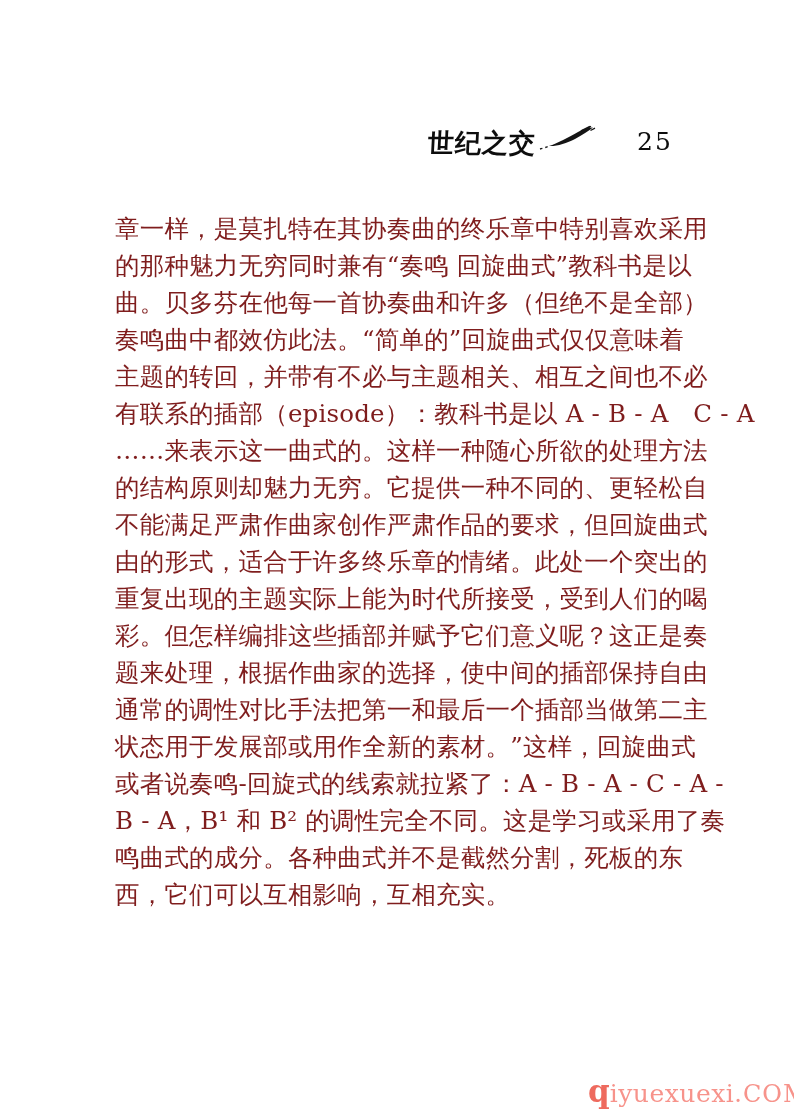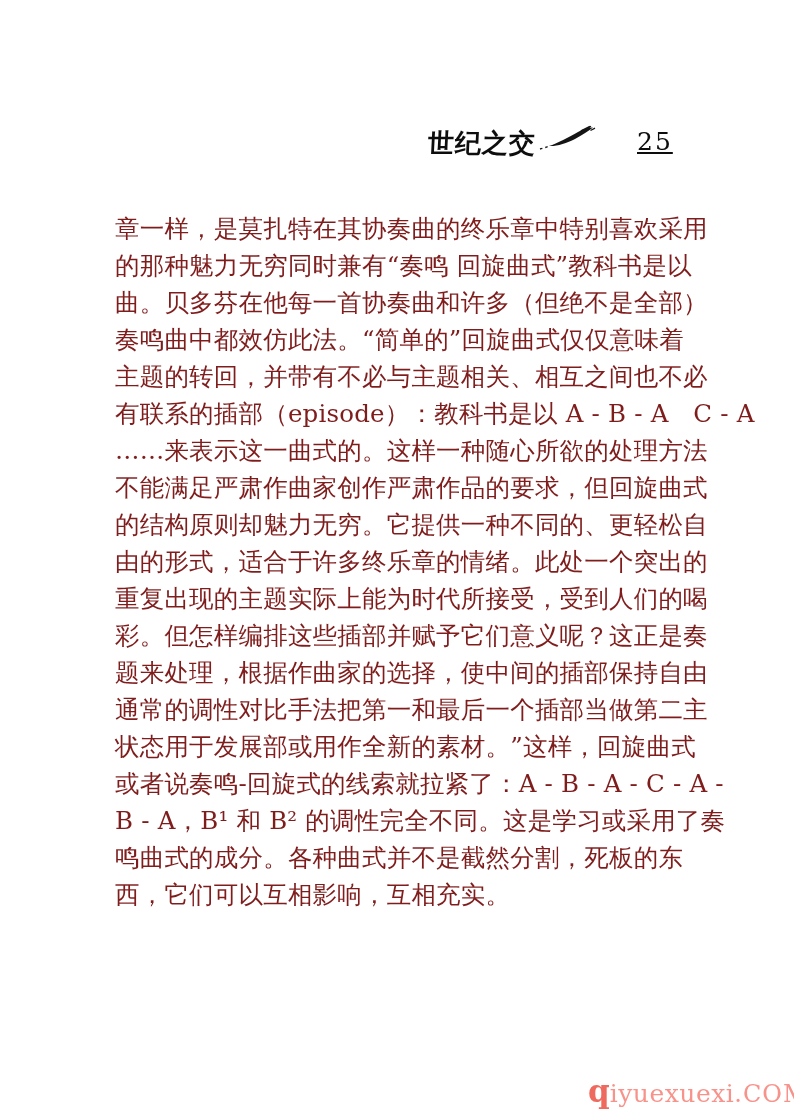--- a/index.html
+++ b/index.html
@@ -42,21 +42,20 @@
     width: 60px;
     height: 28px;
   }
   .page-number {
     position: absolute;
     left: 637px;
     top: 1px;
     font-size: 25px;
     letter-spacing: 2px;
     color: #0d0d0d;
-    text-decoration: underline;
   }
 
   
   .text-block {
     position: absolute;
     left: 115px;
     top: 210px;
     width: 567px;
   }
   .text-line {
@@ -117,22 +116,22 @@
   </div>
 
   <div class="text-block">
       <div class="text-line">章一样，是莫扎特在其协奏曲的终乐章中特别喜欢采用</div>
       <div class="text-line">的那种魅力无穷同时兼有“奏鸣 回旋曲式”教科书是以</div>
       <div class="text-line">曲。贝多芬在他每一首协奏曲和许多（但绝不是全部）</div>
       <div class="text-line">奏鸣曲中都效仿此法。“简单的”回旋曲式仅仅意味着</div>
       <div class="text-line">主题的转回，并带有不必与主题相关、相互之间也不必</div>
       <div class="text-line">有联系的插部（episode）：教科书是以 A - B - A　C - A</div>
       <div class="text-line">……来表示这一曲式的。这样一种随心所欲的处理方法</div>
+      <div class="text-line">的结构原则却魅力无穷。它提供一种不同的、更轻松自</div>
       <div class="text-line">不能满足严肃作曲家创作严肃作品的要求，但回旋曲式</div>
-      <div class="text-line">的结构原则却魅力无穷。它提供一种不同的、更轻松自</div>
       <div class="text-line">由的形式，适合于许多终乐章的情绪。此处一个突出的</div>
       <div class="text-line">重复出现的主题实际上能为时代所接受，受到人们的喝</div>
       <div class="text-line">彩。但怎样编排这些插部并赋予它们意义呢？这正是奏</div>
       <div class="text-line">题来处理，根据作曲家的选择，使中间的插部保持自由</div>
       <div class="text-line">通常的调性对比手法把第一和最后一个插部当做第二主</div>
       <div class="text-line">状态用于发展部或用作全新的素材。”这样，回旋曲式</div>
       <div class="text-line">或者说奏鸣-回旋式的线索就拉紧了：A - B - A - C - A -</div>
       <div class="text-line">B - A，B¹ 和 B² 的调性完全不同。这是学习或采用了奏</div>
       <div class="text-line">鸣曲式的成分。各种曲式并不是截然分割，死板的东</div>
       <div class="text-line">西，它们可以互相影响，互相充实。</div>

